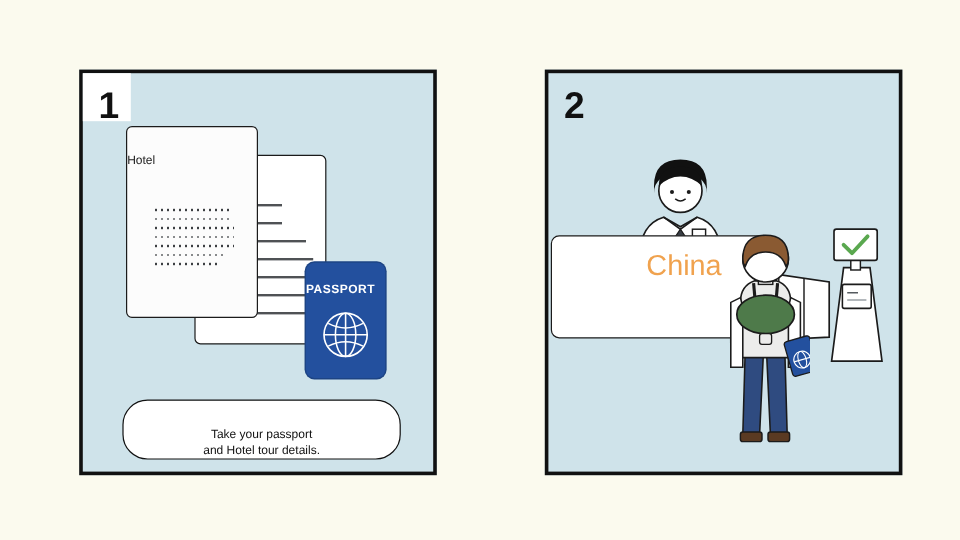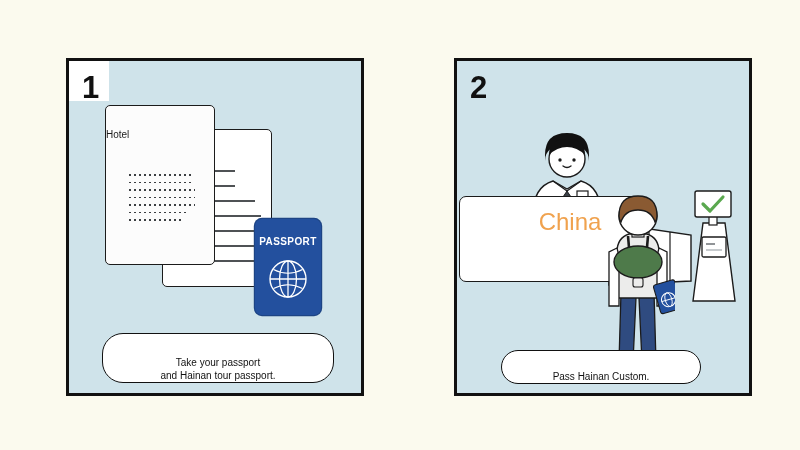--- a/index.html
+++ b/index.html
@@ -131,21 +131,21 @@
     width: 66px; height: 96px;
     background: #23509e;
     border-radius: 7px;
     box-shadow: 0 0 0 1.2px #1d4484;
     overflow: hidden;
   }
   .passport-label {
     position: absolute;
     left: 0; top: 17px;
     width: 100%;
-    text-align: center;
+    text-align: left;
     color: #ffffff;
     font-size: 10px;
     font-weight: bold;
     letter-spacing: 0.4px;
   }
   .passport-globe {
     position: absolute;
     left: 50%; top: 38px;
     transform: translateX(-50%);
   }
@@ -236,21 +236,21 @@
             <path d="M7.5 31.5 Q22 24 36.5 31.5" fill="none" stroke="#ffffff" stroke-width="1.2"></path>
           </svg>
         </div>
       </div>
 
     </div>
 
     <div class="caption" id="caption-1">
       <div>
         <div>Take your passport</div>
-        <div>and Hainan tour passport.</div>
+        <div>and Hotel tour details.</div>
       </div>
     </div>
   </div>
 
   <div class="panel" id="panel-2">
 
     <div class="panel-number">2</div>
 
     <div class="art2">
 
@@ -343,18 +343,15 @@
             <rect x="56" y="88" width="22" height="30" rx="2.5" fill="#23509e" stroke="#1b1b1b" stroke-width="1.1"></rect>
             <circle cx="67" cy="106" r="7" fill="none" stroke="#ffffff" stroke-width="1"></circle>
             <line x1="60" y1="106" x2="74" y2="106" stroke="#ffffff" stroke-width="0.9"></line>
             <ellipse cx="67" cy="106" rx="3.3" ry="7" fill="none" stroke="#ffffff" stroke-width="0.9"></ellipse>
           </g>
         </svg>
       </div>
 
     </div>
 
-    <div class="caption" id="caption-2">
-      <div>Pass Hainan Custom.</div>
-    </div>
   </div>
 
 </div>
 
 </body></html>

